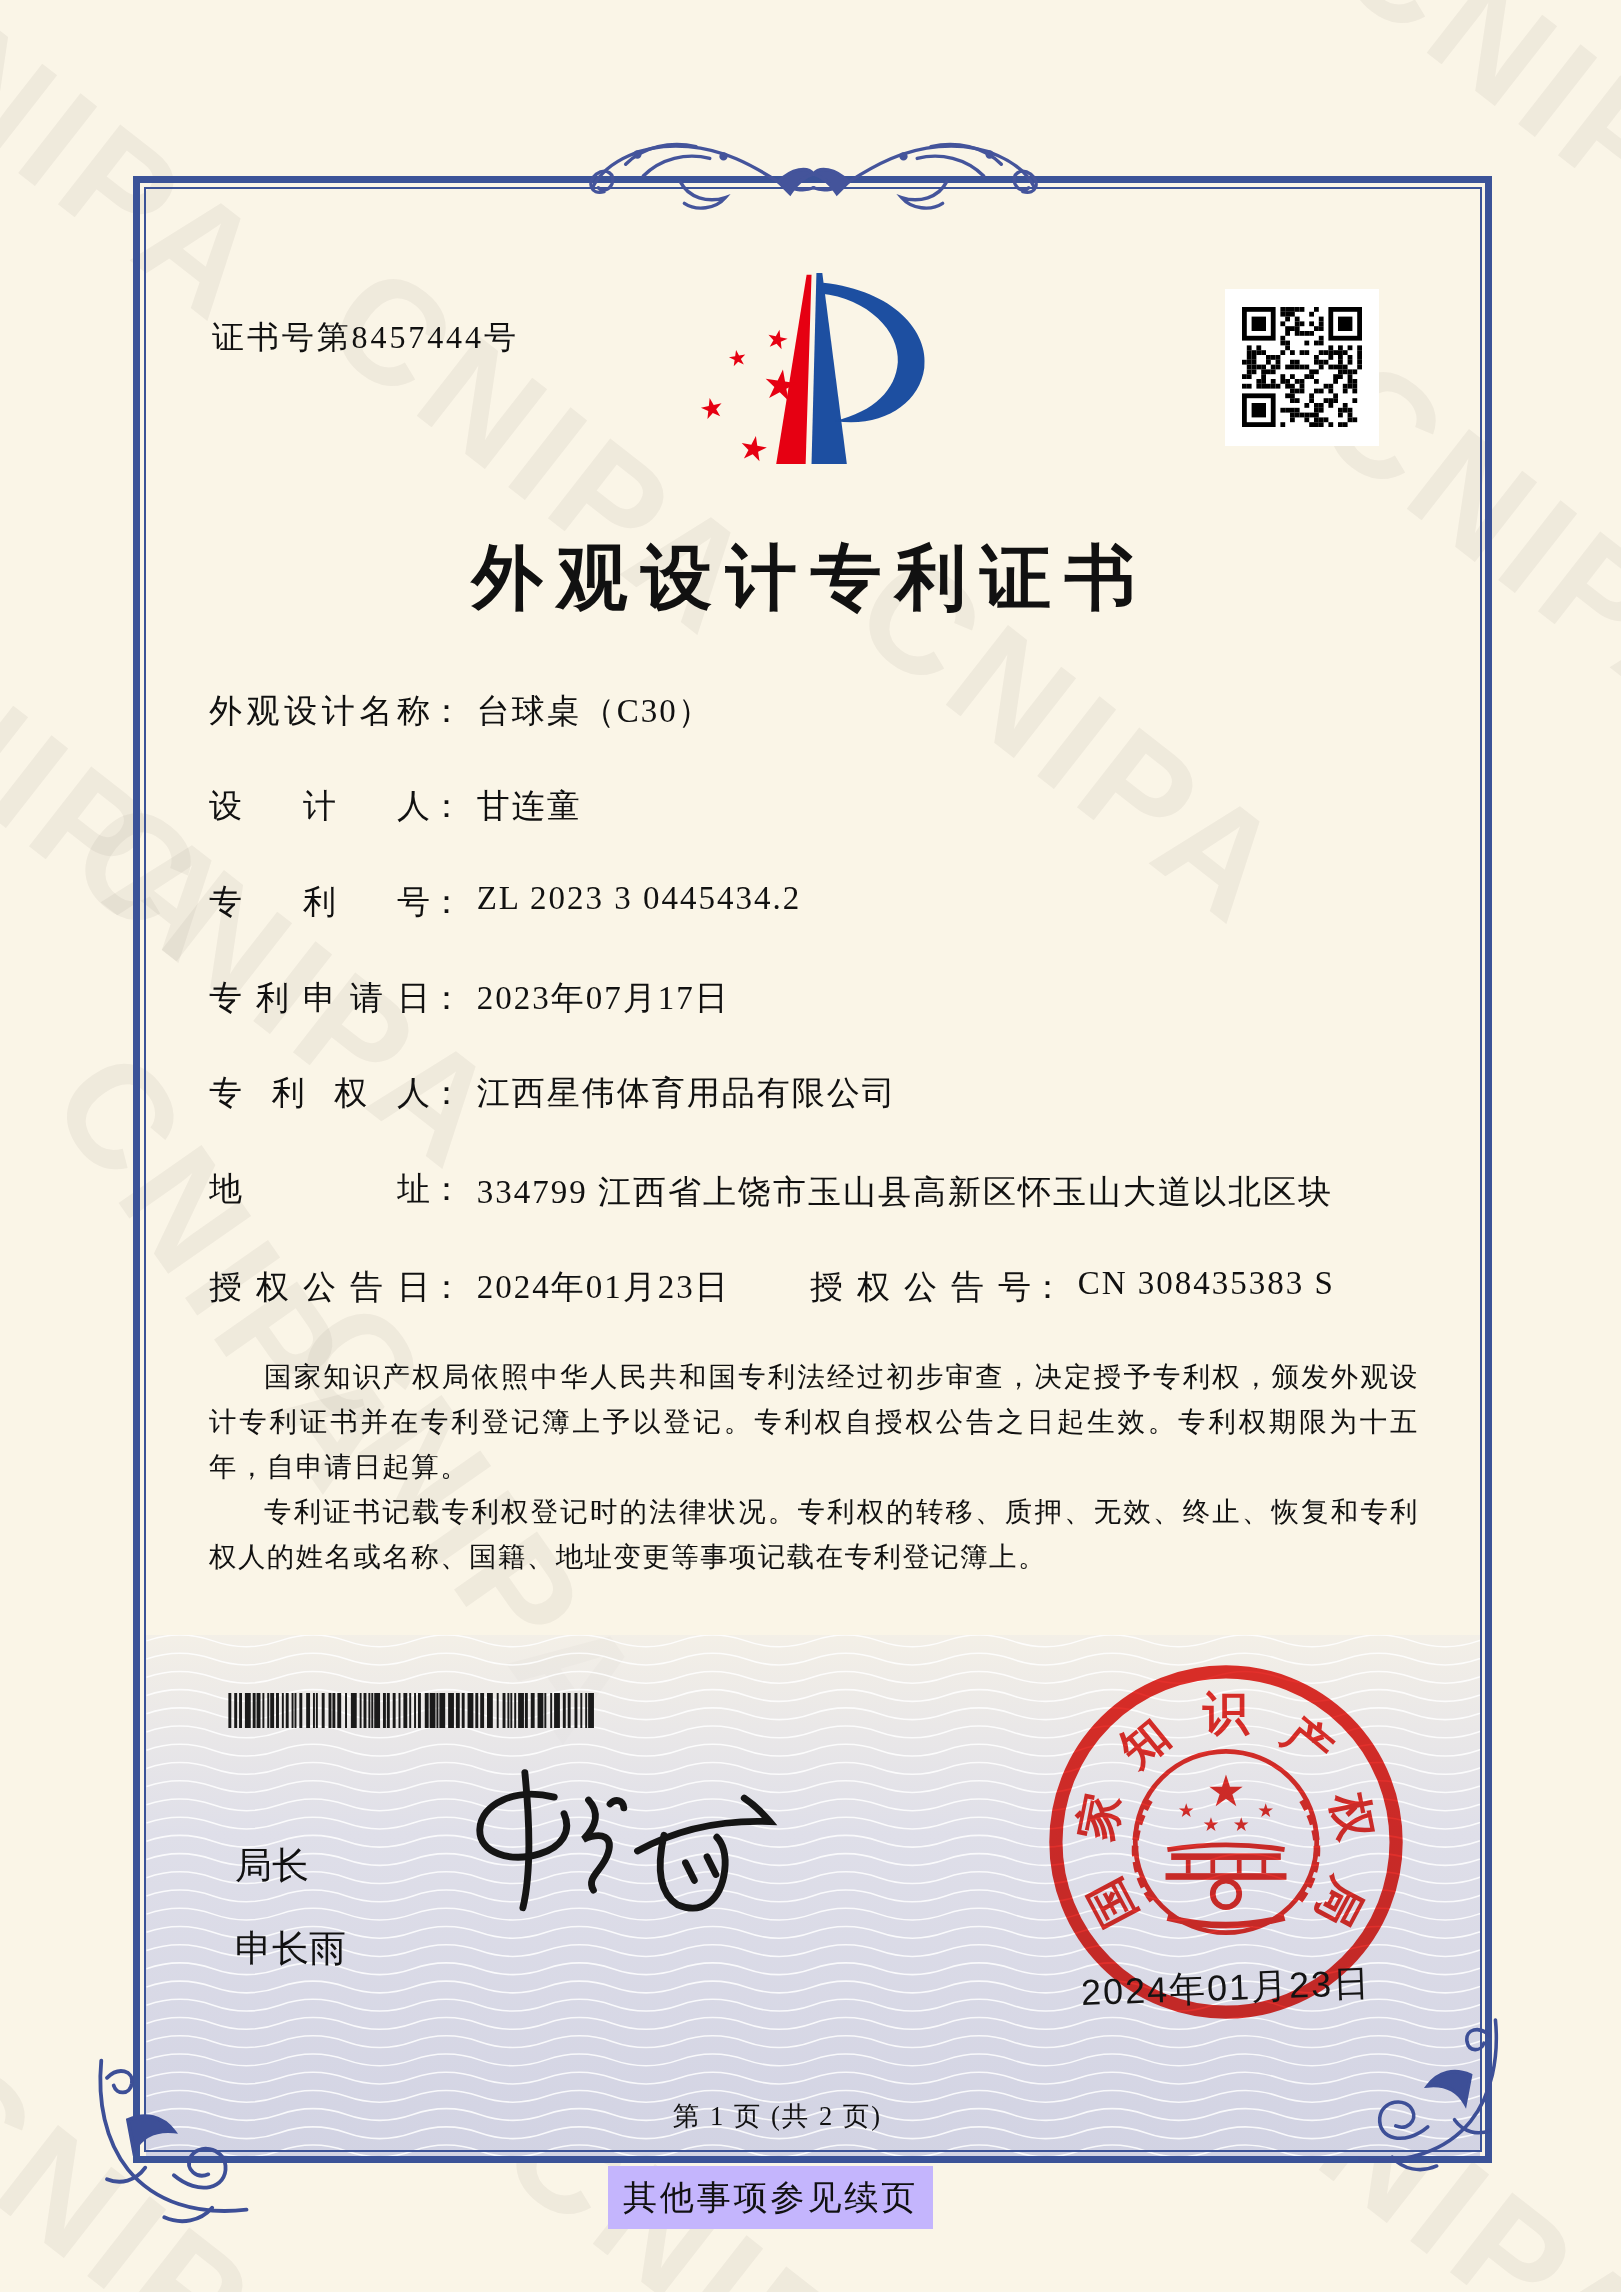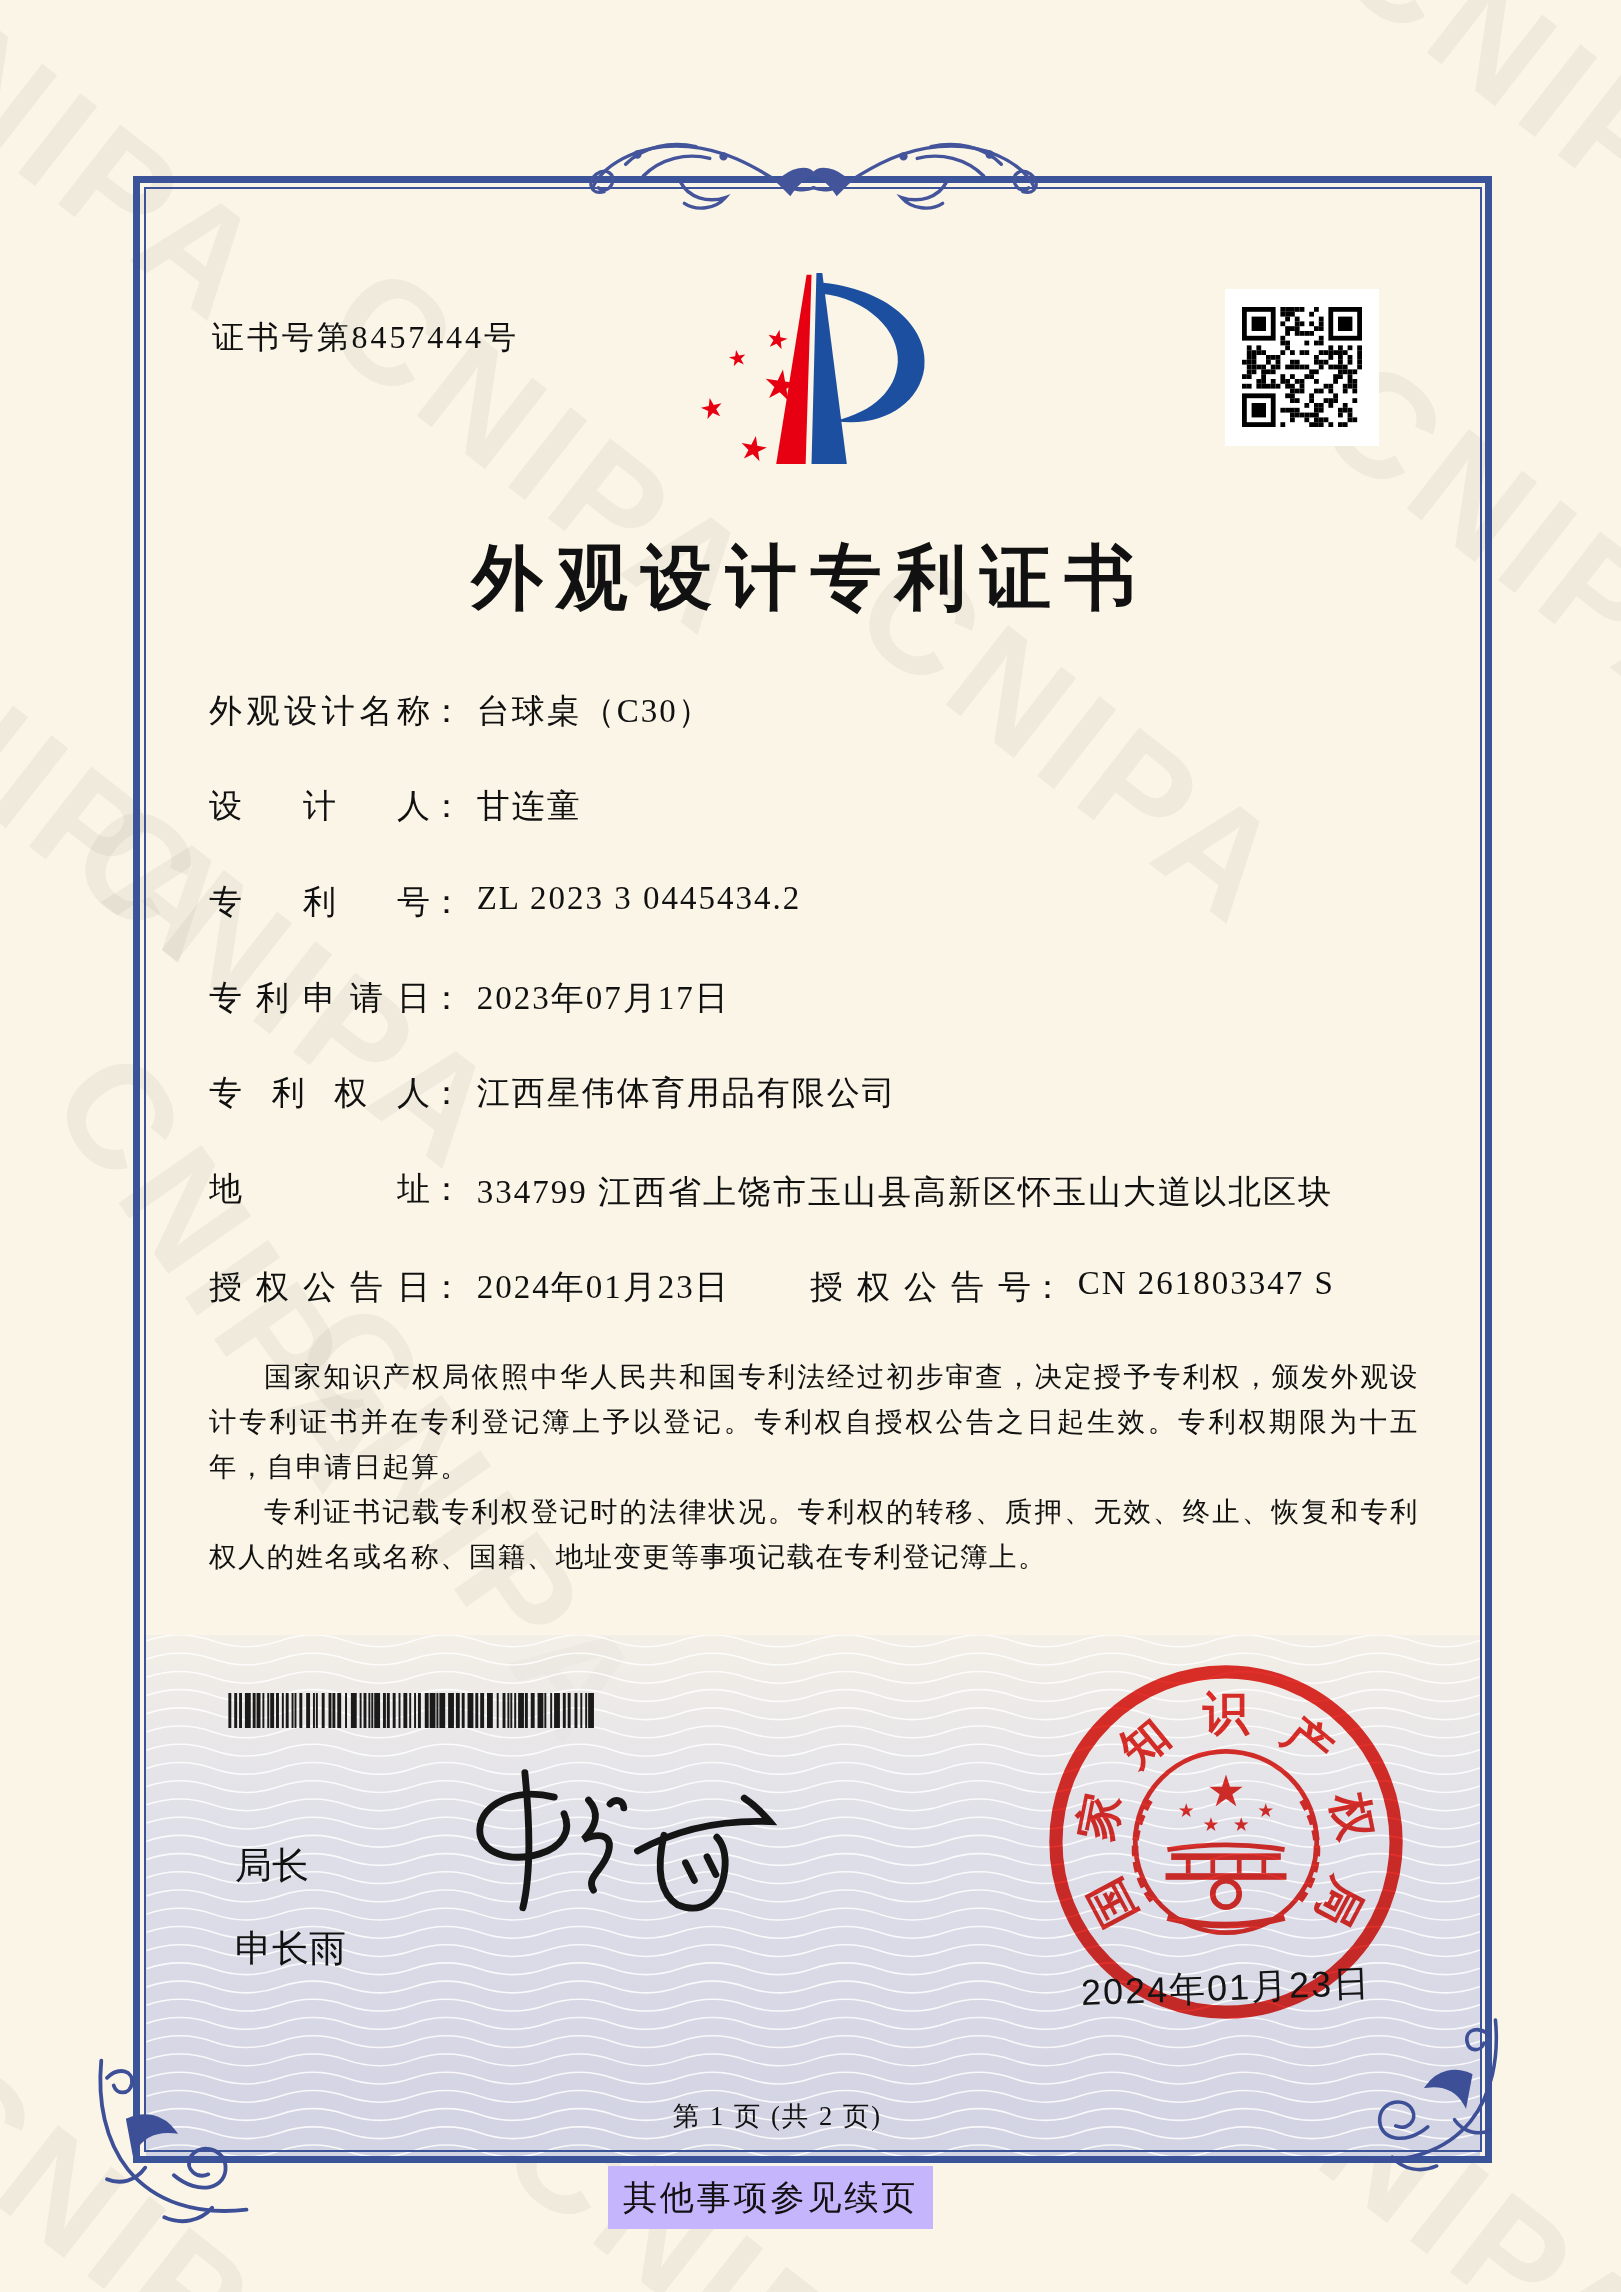--- a/index.html
+++ b/index.html
@@ -407,21 +407,21 @@
   </div>
   <div class="row" style="top:1071px">
     <span class="rlabel">专利权人</span><span class="rcolon">：</span><span class="rvalue">江西星伟体育用品有限公司</span>
   </div>
   <div class="row" style="top:1167px">
     <span class="rlabel">地址</span><span class="rcolon">：</span><span class="rvalue wide">334799 江西省上饶市玉山县高新区怀玉山大道以北区块</span>
   </div>
   <div class="row" style="top:1265px">
     <span class="rlabel">授权公告日</span><span class="rcolon">：</span><span class="rvalue">2024年01月23日</span>
     <span class="subfield">
-      <span class="rlabel">授权公告号</span><span class="rcolon">：</span><span class="rvalue">CN 261803347 S</span>
+      <span class="rlabel">授权公告号</span><span class="rcolon">：</span><span class="rvalue">CN 308435383 S</span>
     </span>
   </div>
 </div>
 
 <div class="para" style="top:1355px">国家知识产权局依照中华人民共和国专利法经过初步审查，决定授予专利权，颁发外观设计专利证书并在专利登记簿上予以登记。专利权自授权公告之日起生效。专利权期限为十五年，自申请日起算。</div>
 <div class="para" style="top:1490px">专利证书记载专利权登记时的法律状况。专利权的转移、质押、无效、终止、恢复和专利权人的姓名或名称、国籍、地址变更等事项记载在专利登记簿上。</div>
 
 <svg class="abs barcode" id="barcode" width="384" height="35" viewBox="0 0 392 36">
     <rect x="2" y="0" width="3" height="36" fill="#1a1a1a"></rect>
     <rect x="8" y="0" width="3" height="36" fill="#1a1a1a"></rect>

